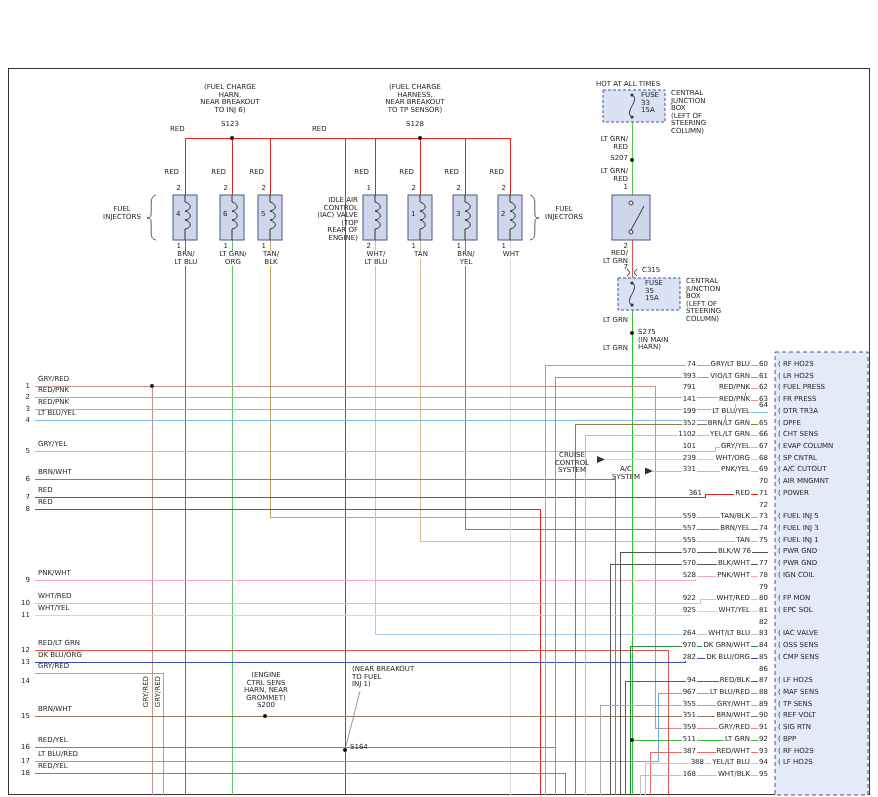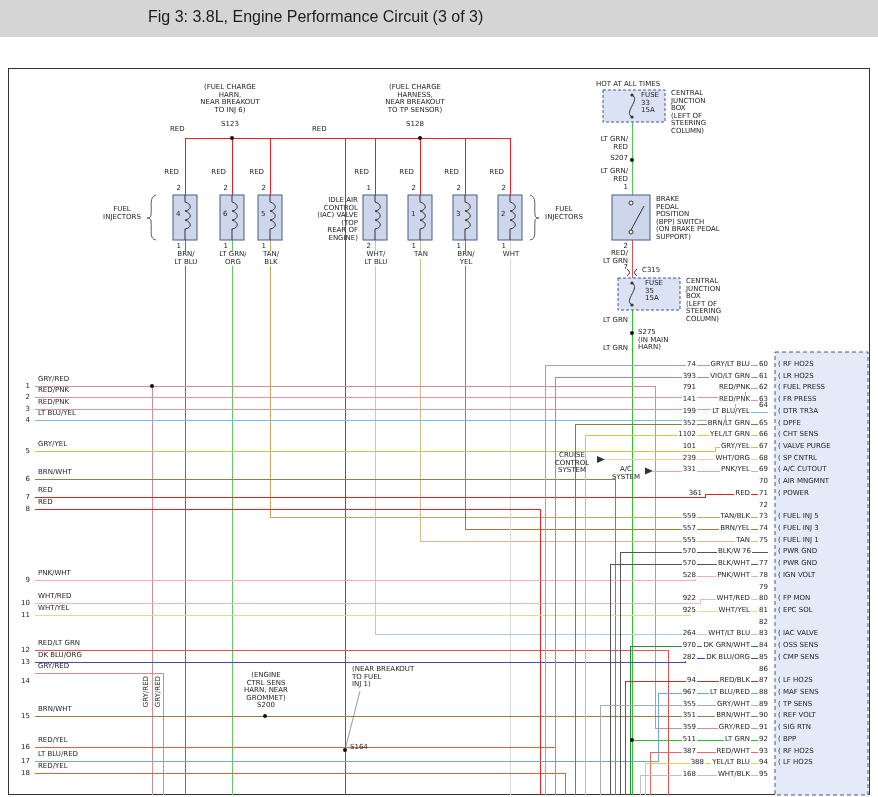--- a/index.html
+++ b/index.html
@@ -11,23 +11,20 @@
   .lbl{position:absolute;font-size:7px;line-height:7.6px;color:#1b1b1b;white-space:pre-line;}
   .c{text-align:center}
   .r{text-align:right}
   .bg{background:#fff;padding:0 1px;}
   .vert{writing-mode:vertical-rl;transform:rotate(180deg);}
 </style>
 </head>
 <body>
 
 <div class="page">
-  <div class="header">
-    <span class="title">Fig 3: 3.8L, Engine Performance Circuit (3 of 3)</span>
-  </div>
 
   <div class="diagram">
     <svg width="878" height="797" viewBox="0 0 878 797">
 
       <rect x="8.5" y="68.5" width="861" height="726" fill="#ffffff" stroke="#333" stroke-width="1"></rect>
 
       <g fill="none" stroke-width="1" shape-rendering="crispEdges">
         <polyline points="185,138 510,138" stroke="#e52222"></polyline>
         <polyline points="185,138 185,196" stroke="#e52222"></polyline>
         <polyline points="232,138 232,196" stroke="#e52222"></polyline>
@@ -180,26 +177,20 @@
 BOX
 (LEFT OF
 STEERING
 COLUMN)</div>
     <div class="lbl r" style="left:586px;top:136px;width:42px">LT GRN/
 RED</div>
     <div class="lbl r" style="left:602px;top:155px;width:26px">S207</div>
     <div class="lbl r" style="left:586px;top:168px;width:42px">LT GRN/
 RED</div>
     <div class="lbl r" style="left:618px;top:184px;width:10px">1</div>
-    <div class="lbl" style="left:656px;top:196px;width:72px">BRAKE
-PEDAL
-POSITION
-(BPP) SWITCH
-(ON BRAKE PEDAL
-SUPPORT)</div>
     <div class="lbl r" style="left:618px;top:243px;width:10px">2</div>
     <div class="lbl r" style="left:586px;top:250px;width:42px">RED/
 LT GRN</div>
     <div class="lbl r" style="left:618px;top:264px;width:10px">7</div>
     <div class="lbl" style="left:642px;top:267px;width:30px">C315</div>
     <div class="lbl" style="left:645px;top:280px;width:24px">FUSE
 35
 15A</div>
     <div class="lbl" style="left:686px;top:278px;width:62px">CENTRAL
 JUNCTION
@@ -253,21 +244,21 @@
       <div class="lbl r bg" style="top:419.6px;right:127px">BRN/LT GRN</div>
       <div class="lbl r bg" style="top:419.6px;right:109px">65</div>
       <div class="lbl" style="top:419.6px;left:778px;width:88px">( DPFE</div>
       <div class="lbl r bg" style="top:431.3px;right:181px">1102</div>
       <div class="lbl r bg" style="top:431.3px;right:127px">YEL/LT GRN</div>
       <div class="lbl r bg" style="top:431.3px;right:109px">66</div>
       <div class="lbl" style="top:431.3px;left:778px;width:88px">( CHT SENS</div>
       <div class="lbl r bg" style="top:443.0px;right:181px">101</div>
       <div class="lbl r bg" style="top:443.0px;right:127px">GRY/YEL</div>
       <div class="lbl r bg" style="top:443.0px;right:109px">67</div>
-      <div class="lbl" style="top:443.0px;left:778px;width:88px">( VALVE PURGE</div>
+      <div class="lbl" style="top:443.0px;left:778px;width:88px">( EVAP COLUMN</div>
       <div class="lbl r bg" style="top:454.7px;right:181px">239</div>
       <div class="lbl r bg" style="top:454.7px;right:127px">WHT/ORG</div>
       <div class="lbl r bg" style="top:454.7px;right:109px">68</div>
       <div class="lbl" style="top:454.7px;left:778px;width:88px">( SP CNTRL</div>
       <div class="lbl r bg" style="top:466.4px;right:181px">331</div>
       <div class="lbl r bg" style="top:466.4px;right:127px">PNK/YEL</div>
       <div class="lbl r bg" style="top:466.4px;right:109px">69</div>
       <div class="lbl" style="top:466.4px;left:778px;width:88px">( A/C CUTOUT</div>
       <div class="lbl r bg" style="top:478.1px;right:109px">70</div>
       <div class="lbl" style="top:478.1px;left:778px;width:88px">( AIR MNGMNT</div>
@@ -292,21 +283,21 @@
       <div class="lbl r bg" style="top:548.4px;right:127px">BLK/WHT</div>
       <div class="lbl r bg" style="top:548.4px;right:126px">76</div>
       <div class="lbl" style="top:548.4px;left:778px;width:88px">( PWR GND</div>
       <div class="lbl r bg" style="top:560.1px;right:181px">570</div>
       <div class="lbl r bg" style="top:560.1px;right:127px">BLK/WHT</div>
       <div class="lbl r bg" style="top:560.1px;right:109px">77</div>
       <div class="lbl" style="top:560.1px;left:778px;width:88px">( PWR GND</div>
       <div class="lbl r bg" style="top:571.9px;right:181px">528</div>
       <div class="lbl r bg" style="top:571.9px;right:127px">PNK/WHT</div>
       <div class="lbl r bg" style="top:571.9px;right:109px">78</div>
-      <div class="lbl" style="top:571.9px;left:778px;width:88px">( IGN VOLT</div>
+      <div class="lbl" style="top:571.9px;left:778px;width:88px">( IGN COIL</div>
       <div class="lbl r bg" style="top:583.6px;right:109px">79</div>
       <div class="lbl r bg" style="top:595.3px;right:181px">922</div>
       <div class="lbl r bg" style="top:595.3px;right:127px">WHT/RED</div>
       <div class="lbl r bg" style="top:595.3px;right:109px">80</div>
       <div class="lbl" style="top:595.3px;left:778px;width:88px">( FP MON</div>
       <div class="lbl r bg" style="top:607.0px;right:181px">925</div>
       <div class="lbl r bg" style="top:607.0px;right:127px">WHT/YEL</div>
       <div class="lbl r bg" style="top:607.0px;right:109px">81</div>
       <div class="lbl" style="top:607.0px;left:778px;width:88px">( EPC SOL</div>
       <div class="lbl r bg" style="top:618.7px;right:109px">82</div>

